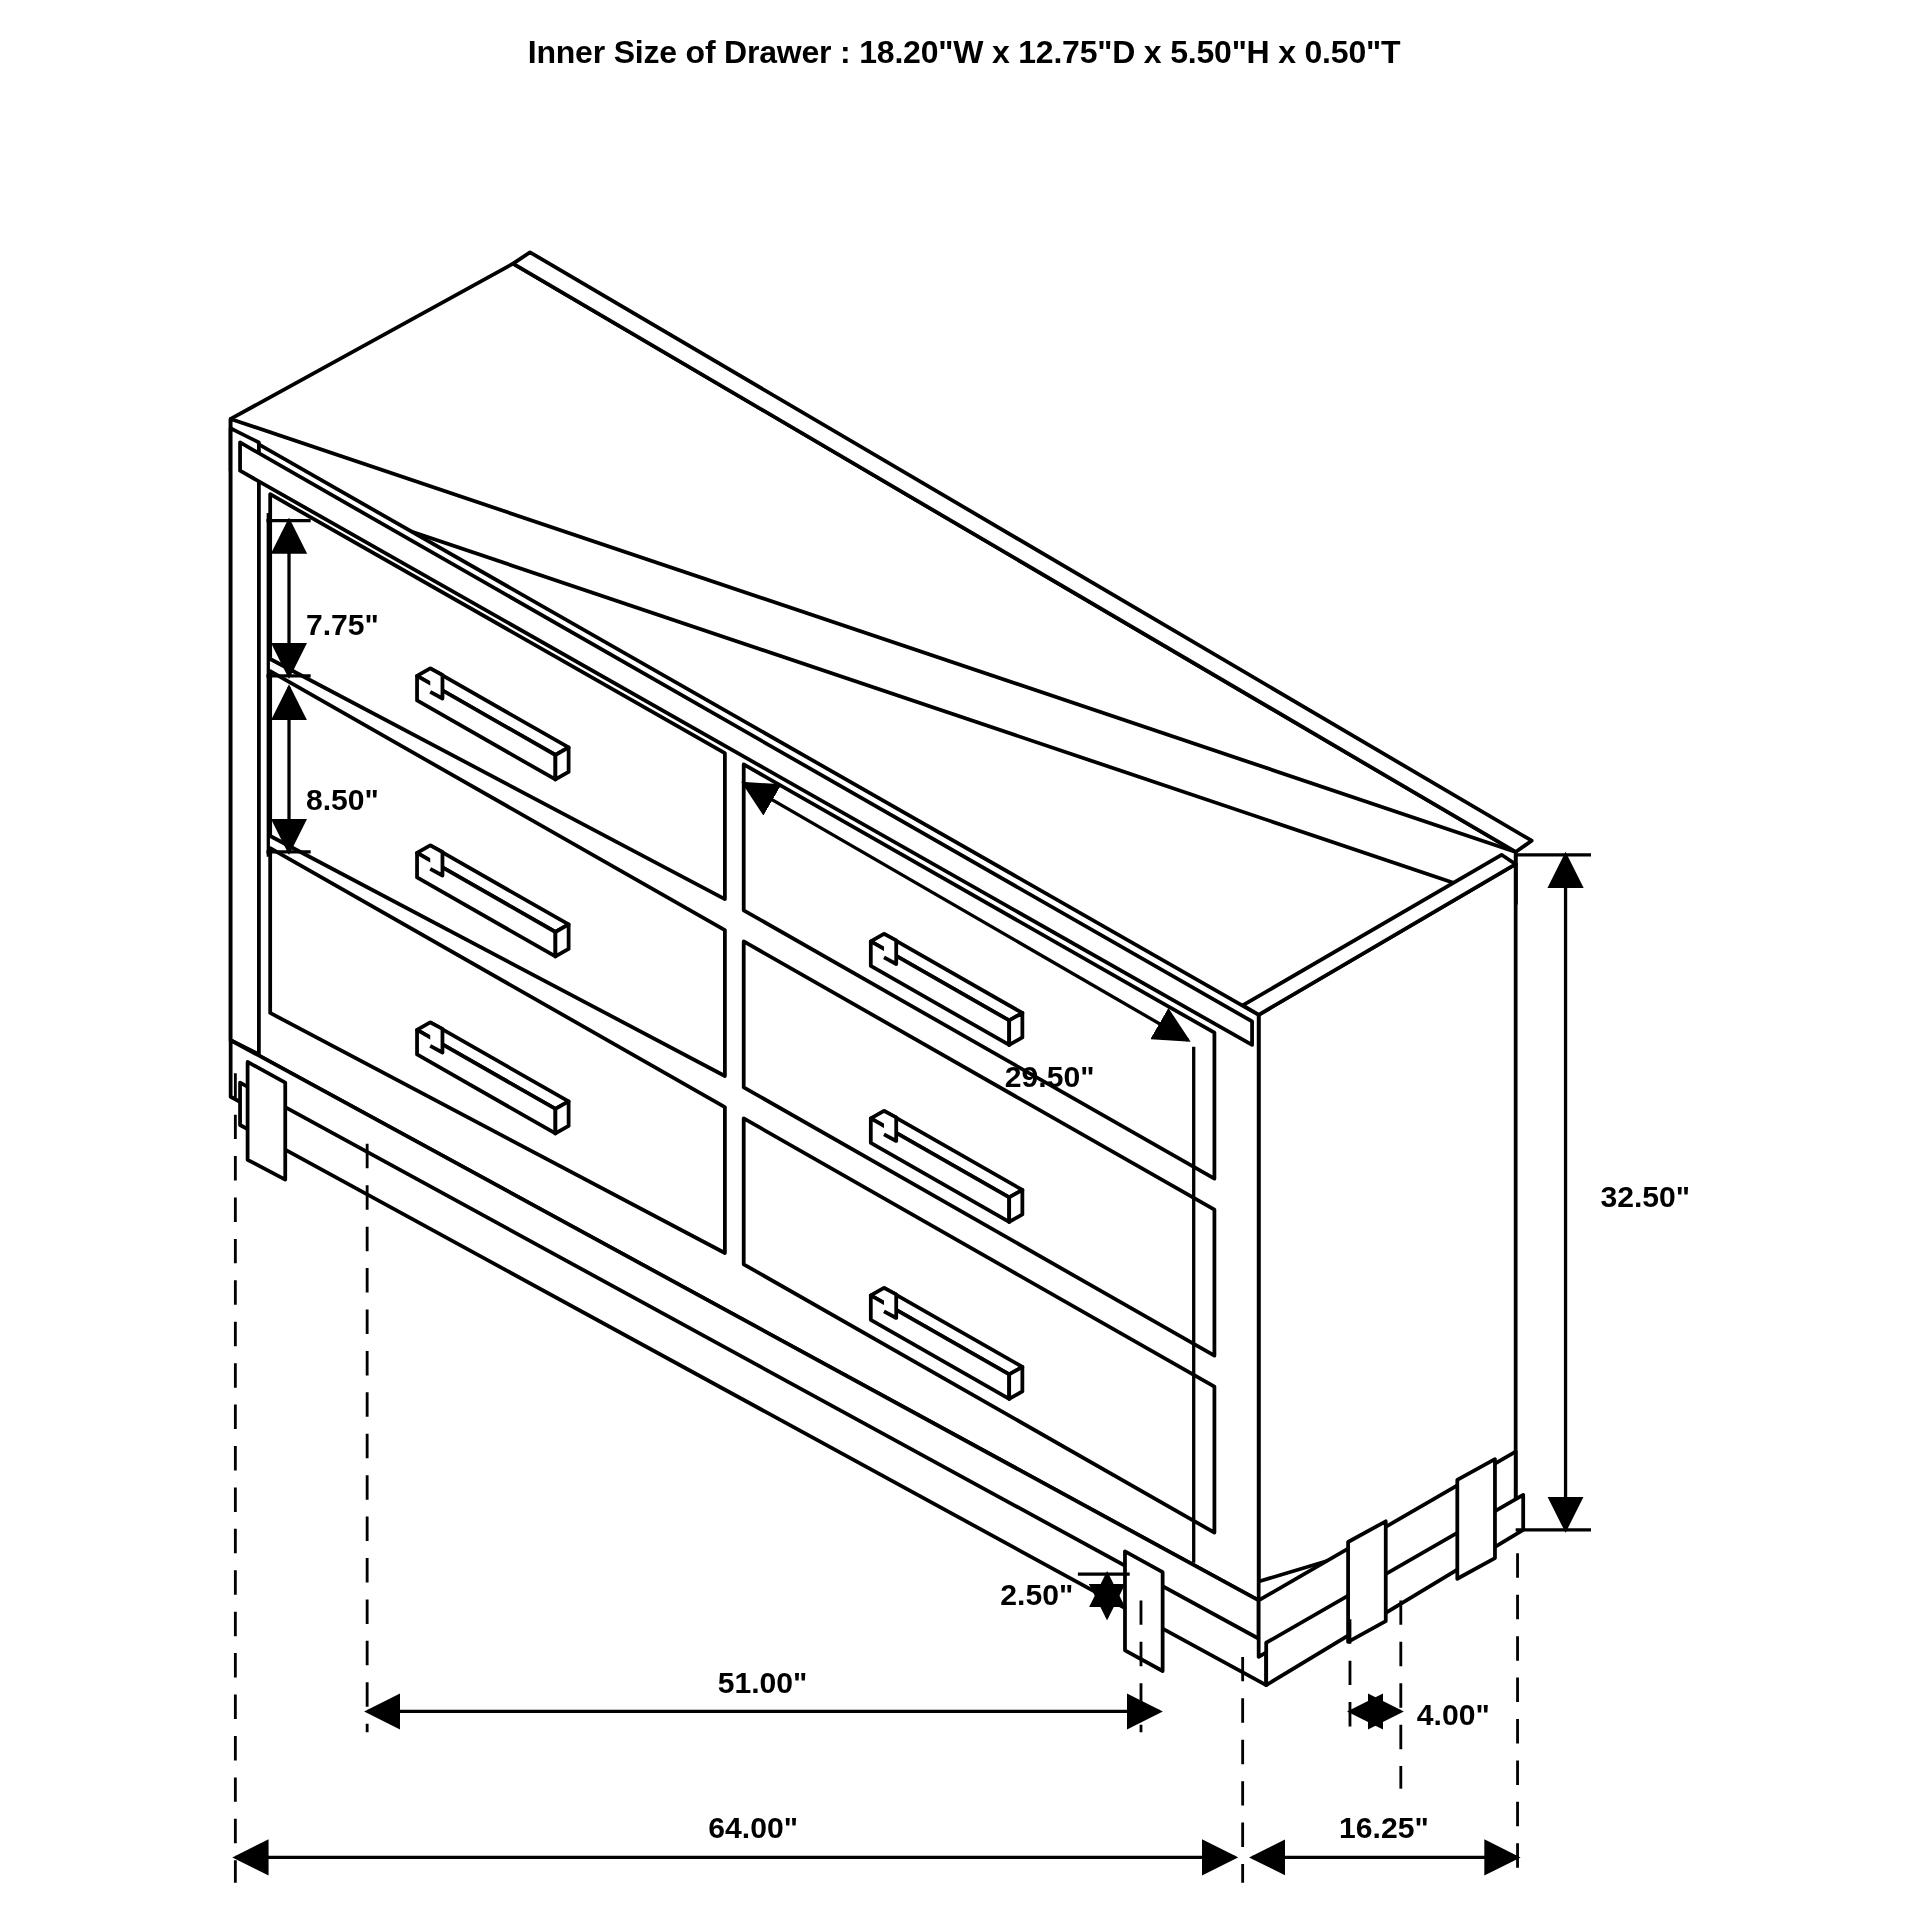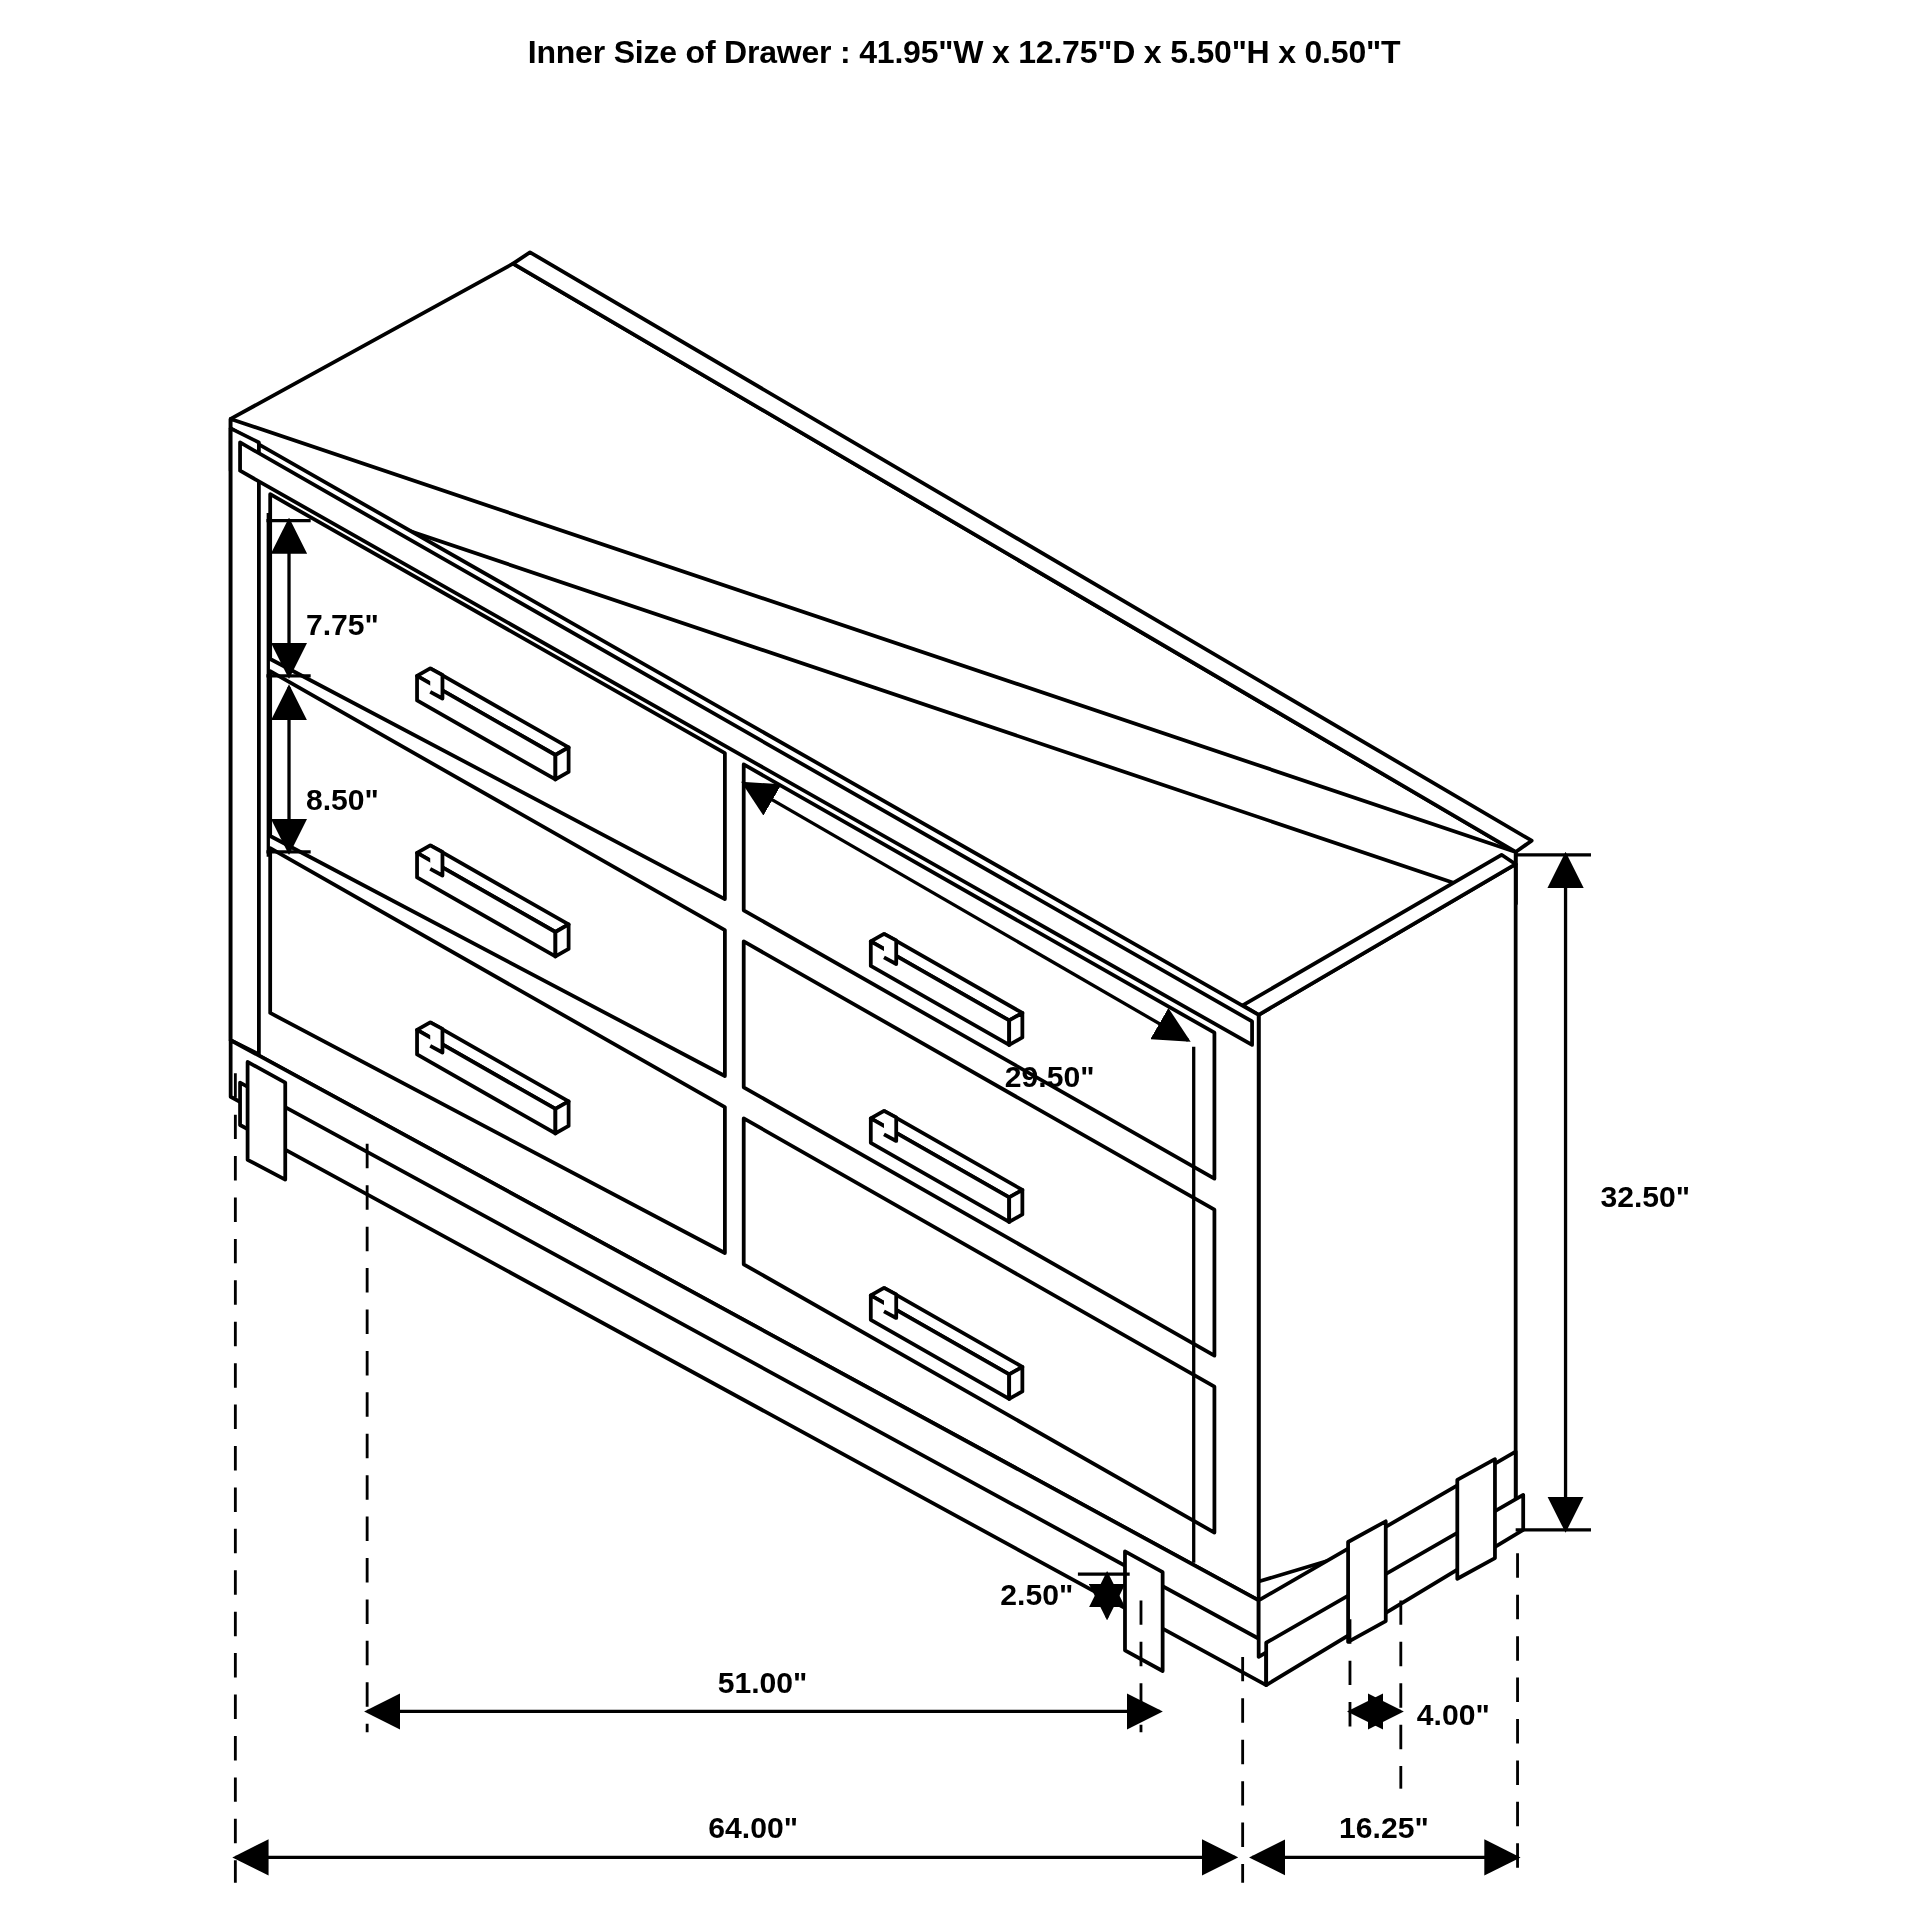--- a/index.html
+++ b/index.html
@@ -41,21 +41,21 @@
     font-size: 32px;
     font-weight: bold;
     fill: #000000;
   }
 </style>
 </head>
 <body>
 
 <div id="stage">
 
-  <div id="title">Inner Size of Drawer : 41.95"W x 12.75"D x 5.50"H x 0.50"T</div>
+  <div id="title">Inner Size of Drawer : 18.20"W x 12.75"D x 5.50"H x 0.50"T</div>
 
   <svg id="drawing" viewBox="0 0 2048 2048" xmlns="http://www.w3.org/2000/svg">
     <defs>
       <marker id="arrEnd" viewBox="0 0 12 12" refX="11" refY="6" markerWidth="11" markerHeight="11" orient="auto">
         <path d="M0,0 L12,6 L0,12 z" fill="#000"></path>
       </marker>
       <marker id="arrStart" viewBox="0 0 12 12" refX="1" refY="6" markerWidth="11" markerHeight="11" orient="auto">
         <path d="M12,0 L0,6 L12,12 z" fill="#000"></path>
       </marker>
     </defs>

